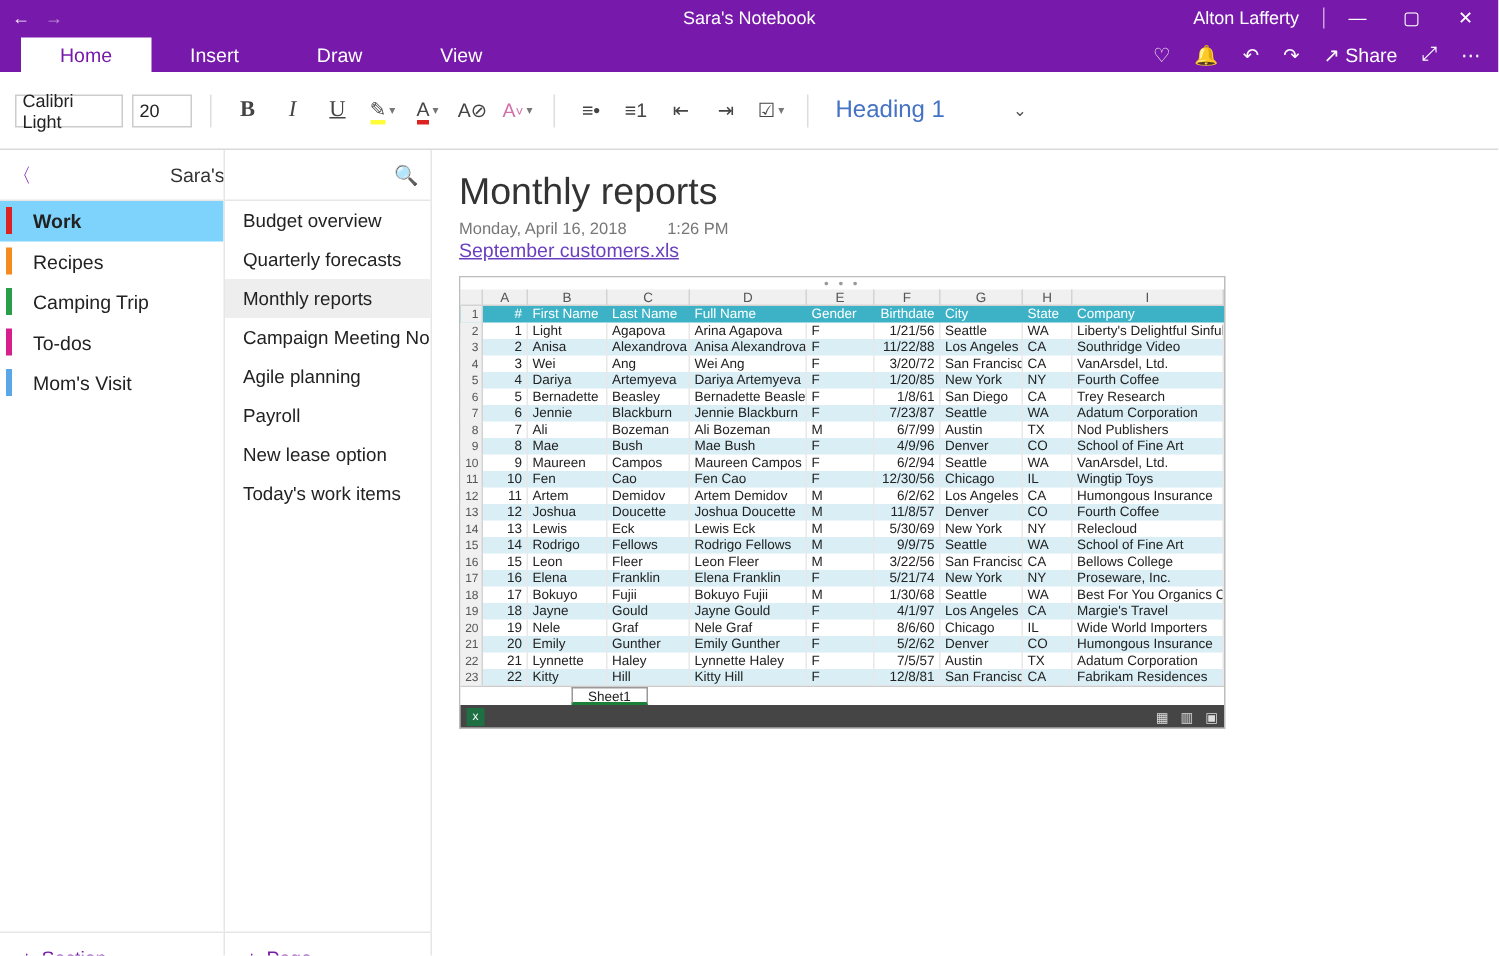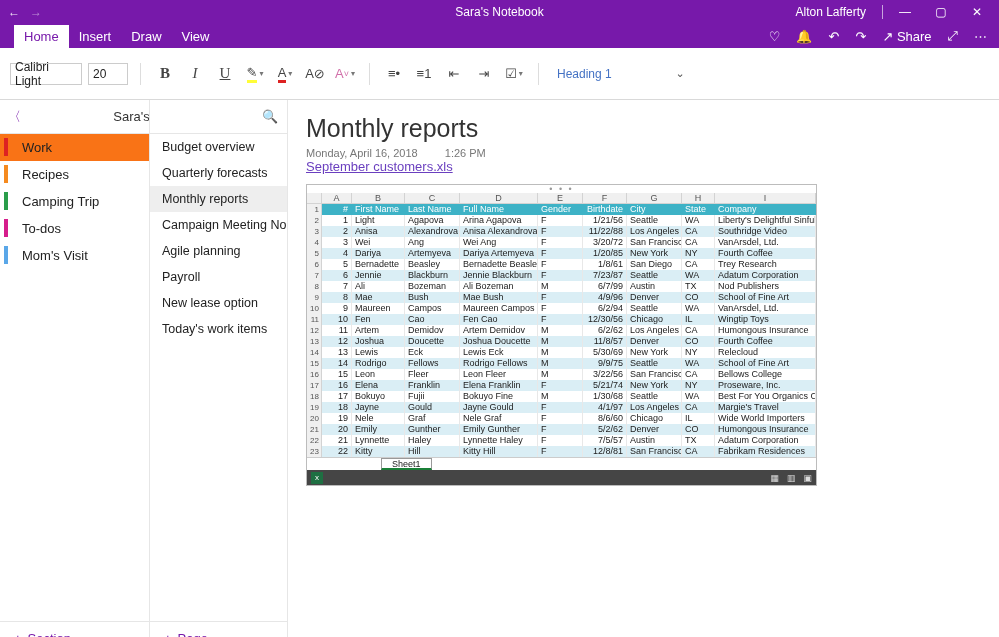--- a/index.html
+++ b/index.html
@@ -10,52 +10,52 @@
 .titlebar .nav-arrows { display: flex; padding-left: 8px; gap: 10px; }
 .titlebar .nav-arrows span { opacity: .9; }
 .titlebar .title { position:absolute; left:50%; transform:translateX(-50%); }
 .titlebar .right { margin-left: auto; display: flex; align-items: center; gap: 8px; padding-right: 8px; }
 .titlebar .user { margin-right: 8px; }
 .titlebar .sep { width:1px; height:14px; background: rgba(255,255,255,.6); }
 .titlebar .wc { width: 28px; text-align:center; }
 
 
 .tabstrip { height: 24px; background: #7719AA; display: flex; align-items: flex-end; color: #fff; font-size: 13px; padding-left: 14px; }
-.tab { padding: 4px 10px; cursor: pointer; }
+.tab { padding: 4px 26px; cursor: pointer; }
 .tab.active { background: #fff; color: #7719AA; }
 .tabstrip .right-icons { margin-left:auto; display:flex; align-items:center; gap:16px; padding:0 12px 4px 0; }
 .tabstrip .right-icons span { font-size:13px; }
 
 
 .ribbon { height: 52px; border-bottom: 1px solid #d9d9d9; display:flex; align-items:center; padding:0 10px; gap:6px;}
 .fontbox { width:72px; height:22px; border:1px solid #ccc; font-size:12px; padding:0 4px; display:flex; align-items:center; }
 .sizebox { width:40px; height:22px; border:1px solid #ccc; font-size:12px; padding:0 4px; display:flex; align-items:center;}
 .rbtn { width:24px; height:24px; display:flex; align-items:center; justify-content:center; color:#444; position:relative;}
 .rb-b { font-weight:bold; font-family:"Times New Roman",serif; font-size:15px;}
 .rb-i { font-style:italic; font-family:"Times New Roman",serif; font-size:15px;}
 .rb-u { text-decoration:underline; font-family:"Times New Roman",serif; font-size:15px;}
 .dd-caret { font-size:8px; color:#777; margin-left:2px;}
 .divider { width:1px; height:22px; background:#ddd; margin:0 6px;}
-.stylebox { width:110px; height:24px; font-size:12px; color:#4472c4; display:flex; align-items:center; padding:0 6px;}
+.stylebox { width:110px; height:24px; font-size:16px; color:#4472c4; display:flex; align-items:center; padding:0 6px;}
 
 
 .main { display:flex; height: calc(100% - 82px); }
 .col { overflow:hidden; }
 .col1 { width: 150px; border-right:1px solid #e6e6e6; display:flex; flex-direction:column;}
 .col2 { width: 138px; border-right:1px solid #e6e6e6; display:flex; flex-direction:column;}
 .col3 { flex:1; padding: 14px 0 0 18px; overflow:hidden;}
 
 .navhead { height: 34px; display:flex; align-items:center; justify-content:center; border-bottom:1px solid #e6e6e6; position:relative; font-size:13px; color:#333;}
 .navhead .back { position:absolute; left:8px; color:#7719AA;}
 .navhead .search { position:absolute; right:8px; color:#7719AA;}
 
 .sectlist { flex:1; }
 .sect { height:27px; display:flex; align-items:center; padding-left:18px; font-size:13px; border-left:4px solid transparent; position:relative;}
 .sect .chip { position:absolute; left:0; top:4px; width:4px; height:18px; }
-.sect.sel { background:#f97316; }
+.sect.sel { background:#7dd3fc;font-weight:bold; }
 .c-teal{background:#17a2a2;} .c-blue{background:#1f6fd1;} .c-red{background:#d22;} .c-orange{background:#f58a1f;} .c-green{background:#2a9d4a;} .c-pink{background:#d61e8c;} .c-sky{background:#5aa7e8;}
 
 .pagelist { flex:1; }
 .pageitem { height:26px; display:flex; align-items:center; padding-left:12px; font-size:12.5px; white-space:nowrap; overflow:hidden; text-overflow:ellipsis;}
 .pageitem.sel { background:#eeeeee;}
 
 .addbtn { height:34px; border-top:1px solid #e6e6e6; display:flex; align-items:center; padding-left:14px; color:#7719AA; font-size:13px; gap:6px;}
 
 .pagetitle { font-size:25px; color:#333; font-weight:400;}
 .pagedate { font-size:11px; color:#777; margin-top:4px;}
@@ -428,21 +428,21 @@
             <div class="cell w-f">5/21/74</div>
             <div class="cell w-g">New York</div>
             <div class="cell w-h">NY</div>
             <div class="cell w-i">Proseware, Inc.</div>
           </div>
           <div class="row ">
             <div class="rl">18</div>
             <div class="cell w-a">17</div>
             <div class="cell w-b">Bokuyo</div>
             <div class="cell w-c">Fujii</div>
-            <div class="cell w-d">Bokuyo Fine</div>
+            <div class="cell w-d">Bokuyo Fujii</div>
             <div class="cell w-e">M</div>
             <div class="cell w-f">1/30/68</div>
             <div class="cell w-g">Seattle</div>
             <div class="cell w-h">WA</div>
             <div class="cell w-i">Best For You Organics Co</div>
           </div>
           <div class="row alt">
             <div class="rl">19</div>
             <div class="cell w-a">18</div>
             <div class="cell w-b">Jayne</div>

